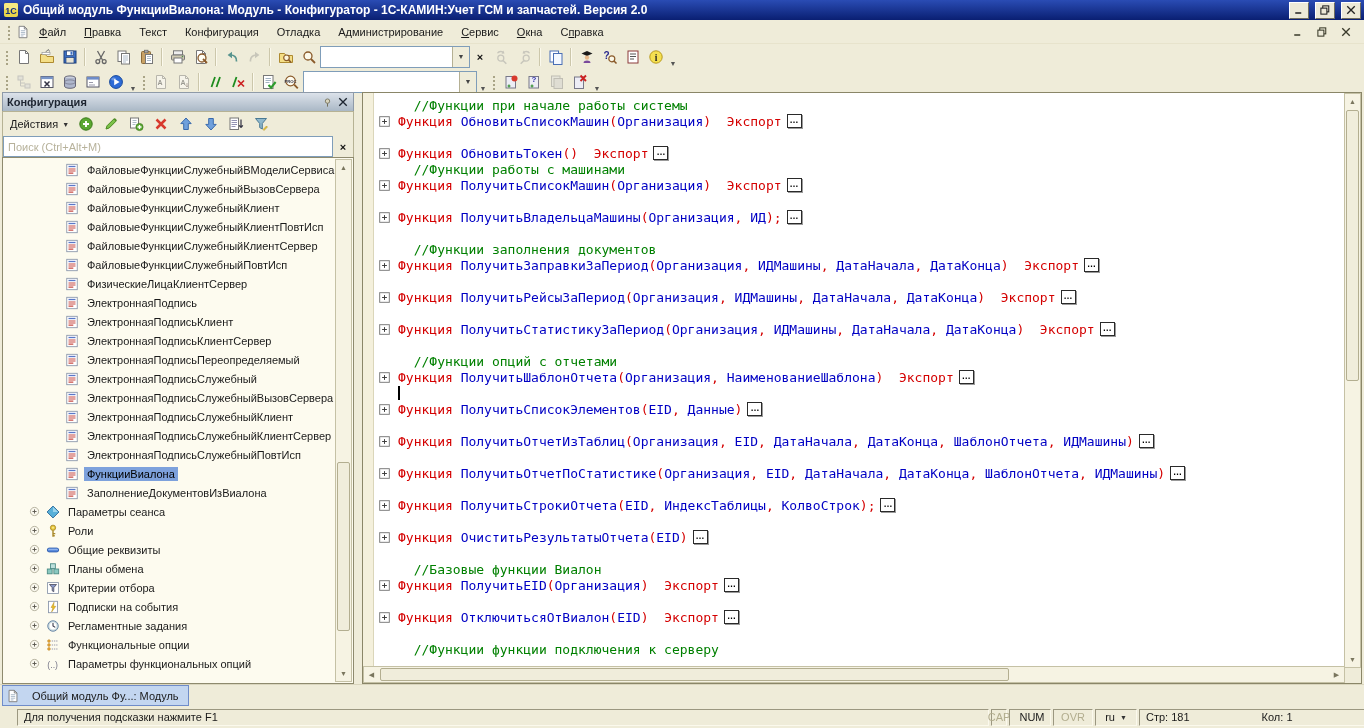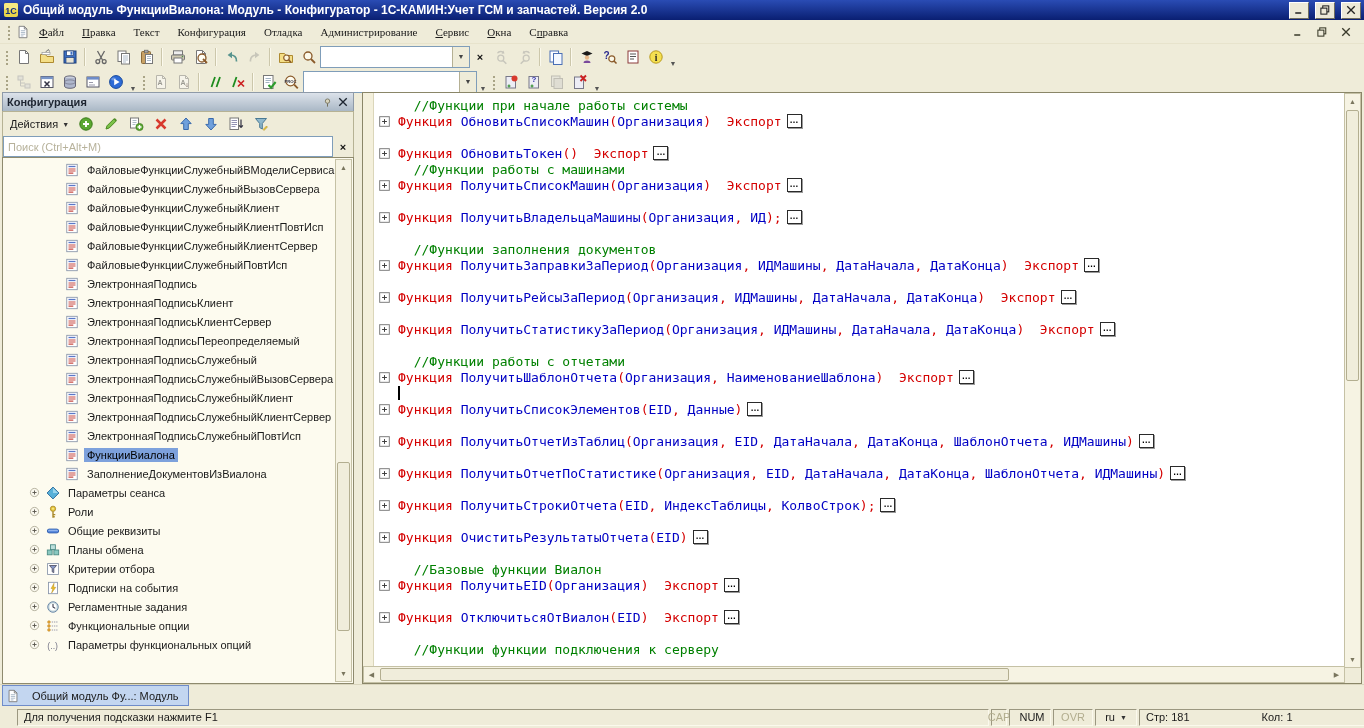--- a/index.html
+++ b/index.html
@@ -12,21 +12,21 @@
   
   .titlebar{height:20px;display:flex;align-items:center;gap:4px;padding:0 3px;
     background:linear-gradient(#2a4cb4,#0a1f72);}
   .titlebar .ttl{flex:1;color:#fff;font-weight:bold;font-size:12px;white-space:nowrap;overflow:hidden;}
   .winbtn{width:18px;height:15px;background:#ECE9D8;border:1px solid;
     border-color:#fff #6f6d5e #6f6d5e #fff;display:flex;align-items:center;justify-content:center;color:#222;}
   .winbtn+.winbtn{margin-left:2px;}
   
   .menubar{height:23px;display:flex;align-items:center;padding:0 4px;gap:0;border-bottom:1px solid #E7E3CC;}
   .menubar .grip{margin-right:4px;}
-  .mitem{padding:3px 9px;cursor:default;font-family:Liberation Serif, serif;}
+  .mitem{padding:3px 9px;cursor:default;}
   .mitem u{text-decoration:underline;}
   .mdi-ctrls{margin-left:auto;display:flex;gap:12px;padding-right:8px;color:#3a3a2a;}
   .mdi-ctrls span{display:flex;align-items:center;}
   
   .tbrow{display:flex;align-items:center;height:25px;padding:0 2px;}
   .tbtn{width:23px;height:22px;display:flex;align-items:center;justify-content:center;flex:none;}
   .tbtn.disabled{opacity:.45;filter:grayscale(.8);}
   .tsep{width:0;height:18px;border-left:1px solid #CCC7AB;border-right:1px solid #FBF9ED;margin:0 3px;flex:none;}
   .grip{width:6px;height:16px;flex:none;margin:0 2px;
     background-image:radial-gradient(#A9A486 1px, transparent 1.2px);background-size:4px 4px;background-position:1px 1px;}
@@ -679,20 +679,30 @@
             <span class="tlabel">ФайловыеФункцииСлужебныйПовтИсп</span>
           </div>
           <div class="trow mod">
             <span class="ticon" style="display: flex; align-items: center;">
               <svg width="14" height="14" viewBox="0 0 16 16">
                 <rect x="2" y="1.5" width="12" height="13" fill="#fff" stroke="#8a96aa"></rect>
                 <path d="M4 4h8" stroke="#5a78c8" stroke-width="1.5"></path>
                 <path d="M4 6.8h8M4 9.2h8M4 11.6h5.5" stroke="#C84A42" stroke-width="1.3"></path>
               </svg>
             </span>
+            <span class="tlabel">ФизическиеЛицаКлиентСервер</span>
+          </div>
+          <div class="trow mod">
+            <span class="ticon" style="display: flex; align-items: center;">
+              <svg width="14" height="14" viewBox="0 0 16 16">
+                <rect x="2" y="1.5" width="12" height="13" fill="#fff" stroke="#8a96aa"></rect>
+                <path d="M4 4h8" stroke="#5a78c8" stroke-width="1.5"></path>
+                <path d="M4 6.8h8M4 9.2h8M4 11.6h5.5" stroke="#C84A42" stroke-width="1.3"></path>
+              </svg>
+            </span>
             <span class="tlabel">ЭлектроннаяПодпись</span>
           </div>
           <div class="trow mod">
             <span class="ticon" style="display: flex; align-items: center;">
               <svg width="14" height="14" viewBox="0 0 16 16">
                 <rect x="2" y="1.5" width="12" height="13" fill="#fff" stroke="#8a96aa"></rect>
                 <path d="M4 4h8" stroke="#5a78c8" stroke-width="1.5"></path>
                 <path d="M4 6.8h8M4 9.2h8M4 11.6h5.5" stroke="#C84A42" stroke-width="1.3"></path>
               </svg>
             </span>
@@ -1048,21 +1058,21 @@
             </span>
           </span>
           <pre><span class="kw">Функция</span> <span class="idt">ПолучитьСтатистикуЗаПериод</span><span class="dl">(</span><span class="idt">Организация</span><span class="dl">,</span> <span class="idt">ИДМашины</span><span class="dl">,</span> <span class="idt">ДатаНачала</span><span class="dl">,</span> <span class="idt">ДатаКонца</span><span class="dl">)</span>  <span class="kw">Экспорт</span></pre>
           <span class="foldbox">…</span>
         </div>
         <div class="cline">
           <span class="cgut"></span>
         </div>
         <div class="cline">
           <span class="cgut"></span>
-          <pre><span class="cm">  //Функции работы с отчетами</span></pre>
+          <pre><span class="cm">  //Функции опций с отчетами</span></pre>
         </div>
         <div class="cline">
           <span class="cgut">
             <span style="display: flex; align-items: center;">
               <svg width="11" height="11" viewBox="0 0 16 16">
                 <rect x="1" y="1" width="14" height="14" fill="#fff" stroke="#7a7a7a" stroke-width="1.4"></rect>
                 <path d="M8 4.5v7M4.5 8h7" stroke="#3a3a3a" stroke-width="1.4"></path>
               </svg>
             </span>
           </span>

